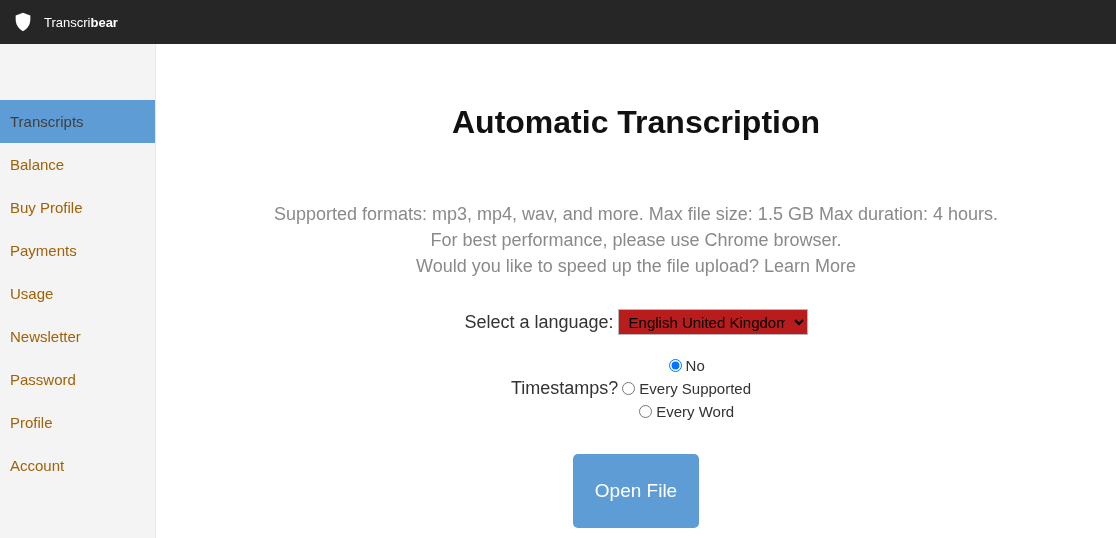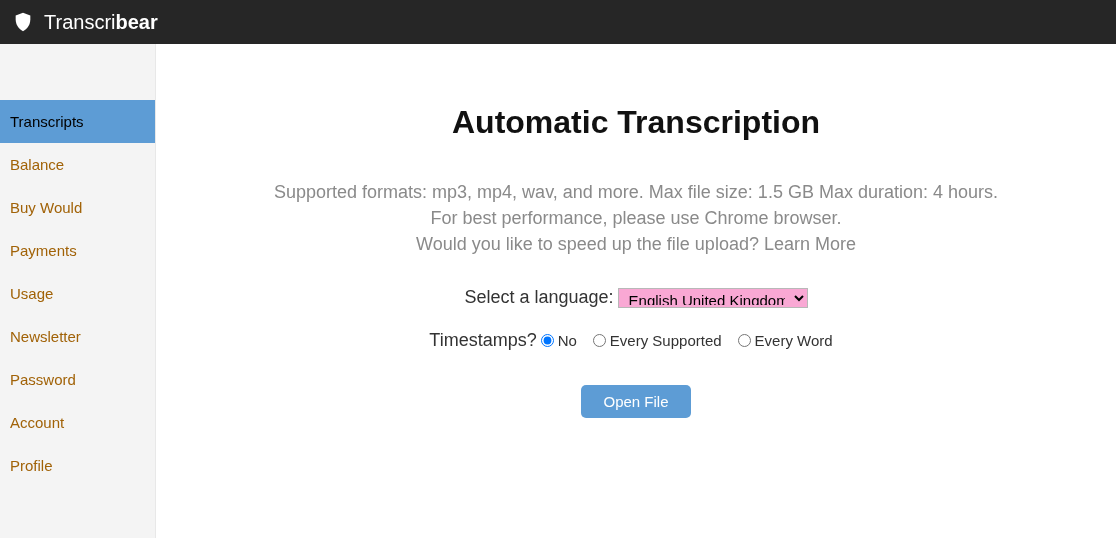--- a/index.html
+++ b/index.html
@@ -17,21 +17,21 @@
       align-items: center;
       padding-left: 12px;
     }
     .header .logo-icon {
       width: 22px;
       height: 22px;
       margin-right: 10px;
     }
     .header .logo-text {
       color: #fff;
-      font-size: 20px;
+      font-size: 13px;
       font-weight: 400;
       text-align: center;
     }
     .header .logo-text b {
       font-weight: 700;
     }
     .layout {
       display: flex;
       height: calc(100% - 44px);
     }
@@ -42,81 +42,82 @@
       border-right: 1px solid #e8e8e8;
     }
     .sidebar-item {
       padding: 13px 10px;
       font-size: 15px;
       color: #a16207;
       cursor: pointer;
     }
     .sidebar-item.active {
       background: #5d9cd5;
-      color: #000000;
+      color: #404040;
     }
     .main {
       flex: 1;
       padding: 60px 40px 30px 40px;
       text-align: center;
     }
     .page-title {
       font-size: 32px;
       font-weight: 700;
       color: #111;
-      margin-bottom: 38px;
+      margin-bottom: 60px;
     }
     .desc {
       font-size: 18px;
       color: #8a8a8a;
       line-height: 1.45;
       margin-bottom: 30px;
     }
     .row {
       display: flex;
       justify-content: center;
       align-items: center;
       gap: 4px;
       margin-bottom: 22px;
     }
     .row-label {
       font-size: 18px;
       color: #333;
     }
     .lang-select {
       width: 190px;
-      height: 20px;
+      height: 26px;
       border: 1px solid #b8b8b8;
       font-size: 15px;
       padding: 2px 6px;
-      background: #f9a8d4;
+      background: #b91c1c;
     }
     .radio-group {
       display: flex;
       align-items: center;
       gap: 6px;
+      flex-direction: column;
     }
     .radio-group label {
       font-size: 15px;
       color: #333;
       margin-right: 10px;
       display: flex;
       align-items: center;
       gap: 4px;
     }
     .radio-group input[type="radio"] {
       margin: 0;
     }
     .open-file-btn {
       background: #5d9cd5;
       color: #fff;
       border: none;
       border-radius: 5px;
-      padding: 8px 22px;
-      font-size: 15px;
+      padding: 26px 22px;
+      font-size: 19px;
       cursor: pointer;
       margin-top: 12px;
     }
   </style>
 </head>
 <body>
 
 <div class="header">
   <span class="logo-icon">
     <svg viewBox="0 0 24 24" width="22" height="22">
@@ -125,27 +126,27 @@
   </span>
   <span class="logo-text">
     <span>Transcri</span><b>bear</b>
   </span>
 </div>
 
 <div class="layout">
   <nav class="sidebar" id="sidebar">
       <div class="sidebar-item active">Transcripts</div>
       <div class="sidebar-item">Balance</div>
-      <div class="sidebar-item">Buy Would</div>
+      <div class="sidebar-item">Buy Profile</div>
       <div class="sidebar-item">Payments</div>
       <div class="sidebar-item">Usage</div>
       <div class="sidebar-item">Newsletter</div>
       <div class="sidebar-item">Password</div>
+      <div class="sidebar-item">Profile</div>
       <div class="sidebar-item">Account</div>
-      <div class="sidebar-item">Profile</div>
     </nav>
 
   <main class="main">
     <h1 class="page-title">Automatic Transcription</h1>
 
     <div class="desc">
       <div>Supported formats: mp3, mp4, wav, and more. Max file size: 1.5 GB Max duration: 4 hours.</div>
       <div>For best performance, please use Chrome browser.</div>
       <div>Would you like to speed up the file upload? Learn More</div>
     </div>

